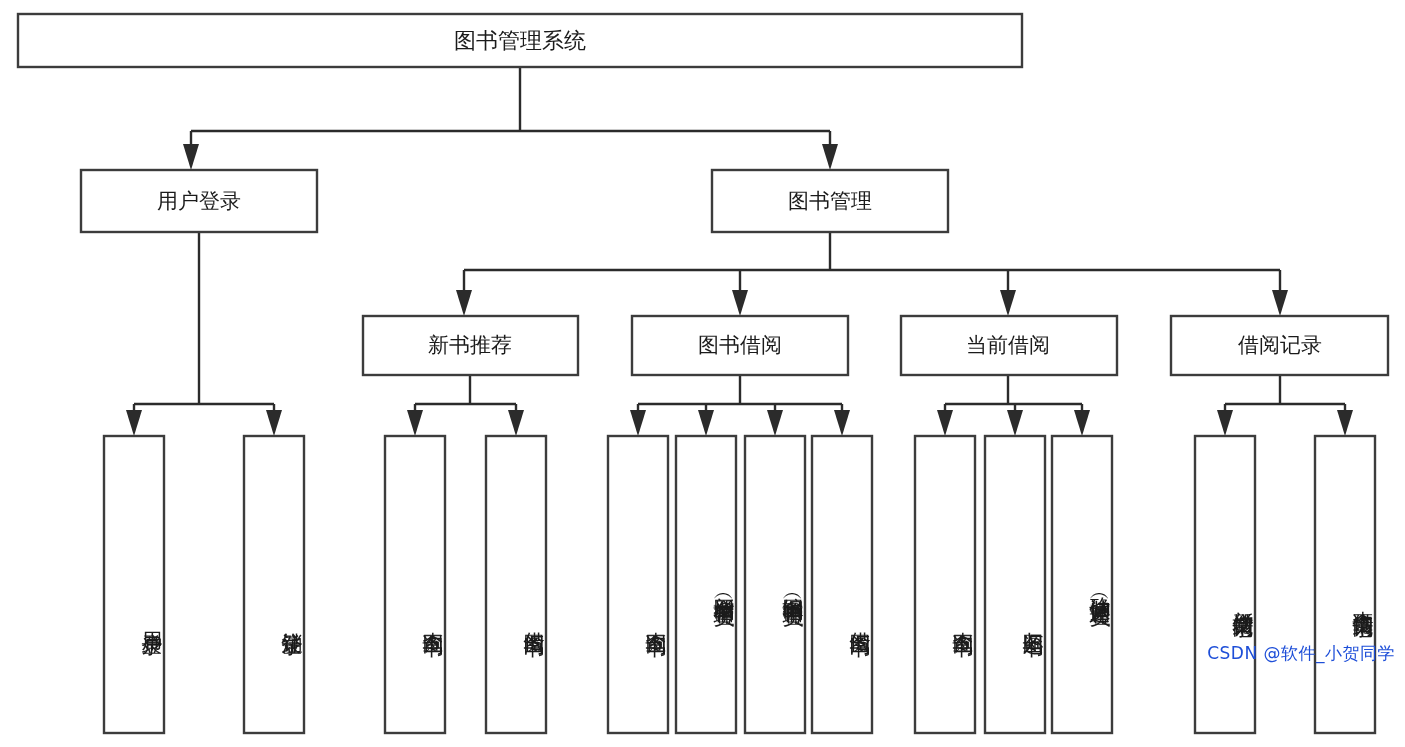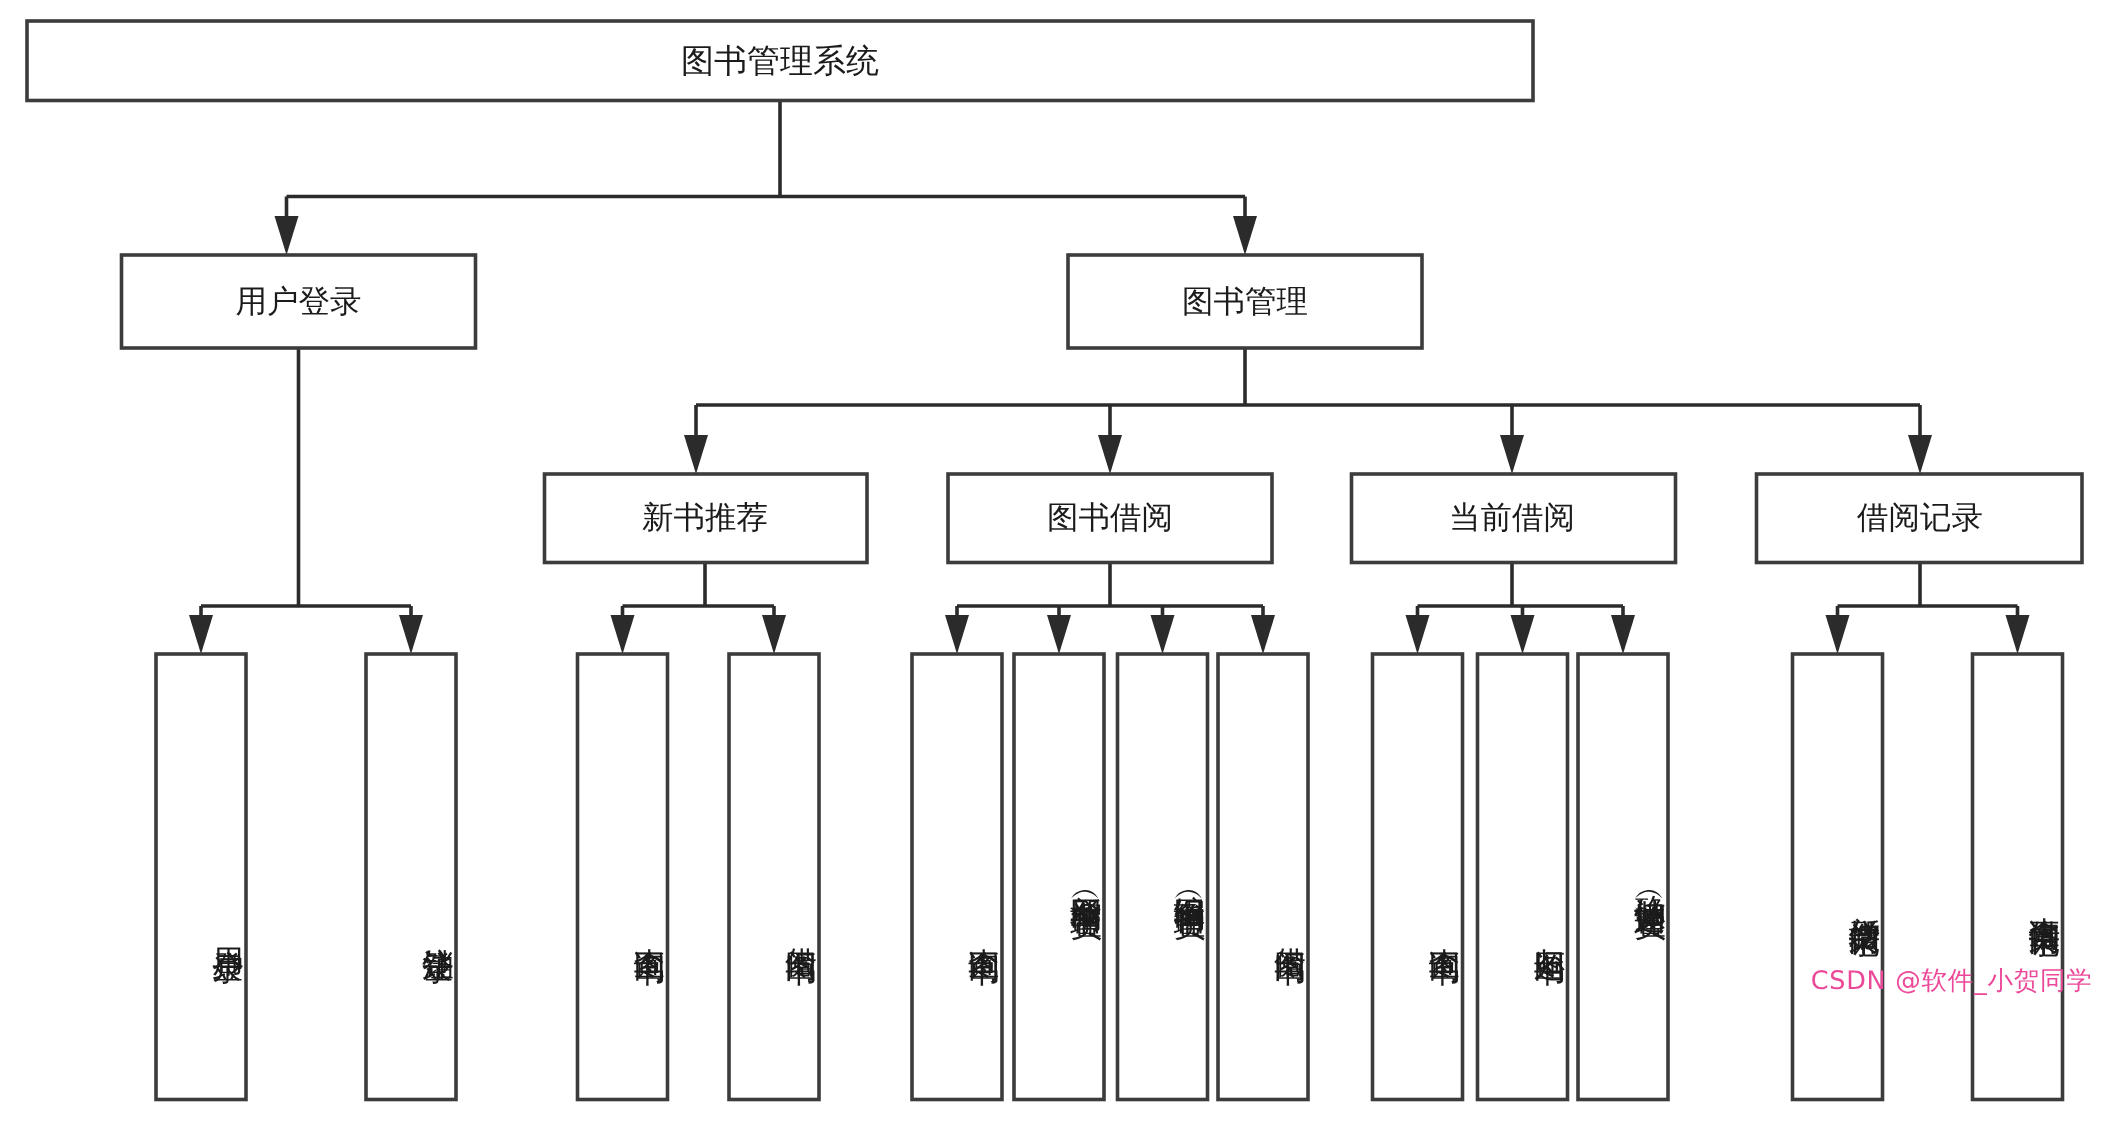--- a/index.html
+++ b/index.html
@@ -68,21 +68,21 @@
     justify-content: center;
     white-space: nowrap;
     pointer-events: none;
   }
   .watermark {
     position: absolute;
     right: 10px;
     bottom: 6px;
     font-family: "DejaVu Sans", "Liberation Sans", sans-serif;
     font-size: 17px;
-    color: #ec4899;
+    color: #1d4ed8;
     white-space: nowrap;
     letter-spacing: 0.5px;
   }
 </style>
 </head>
 <body>
 
 <div id="diagram-root">
 
   <svg class="flow" viewBox="0 0 1405 747">

